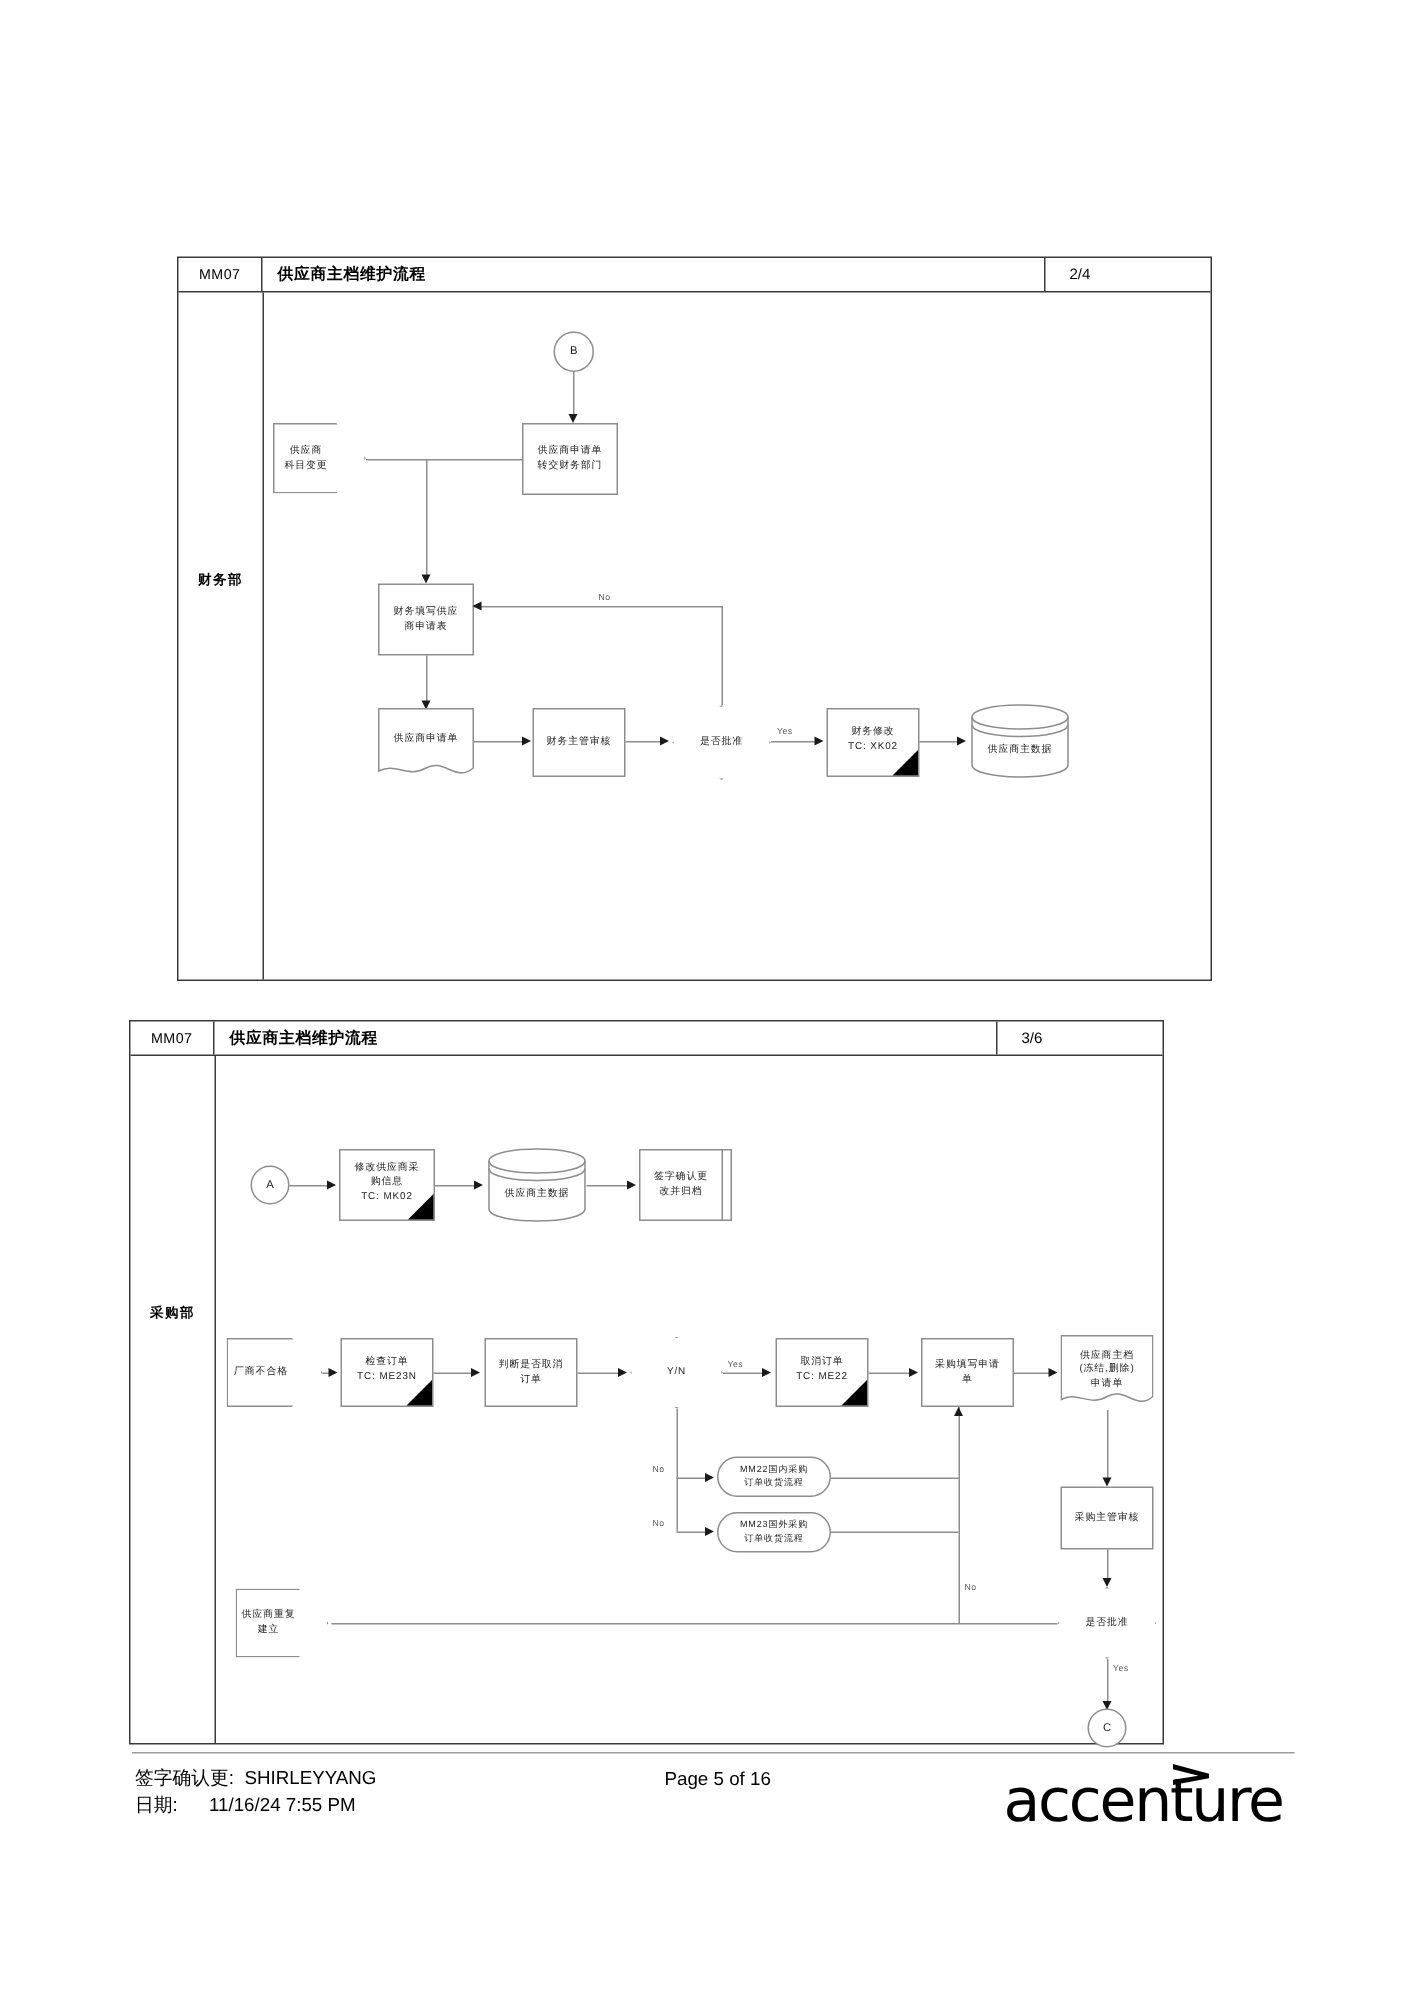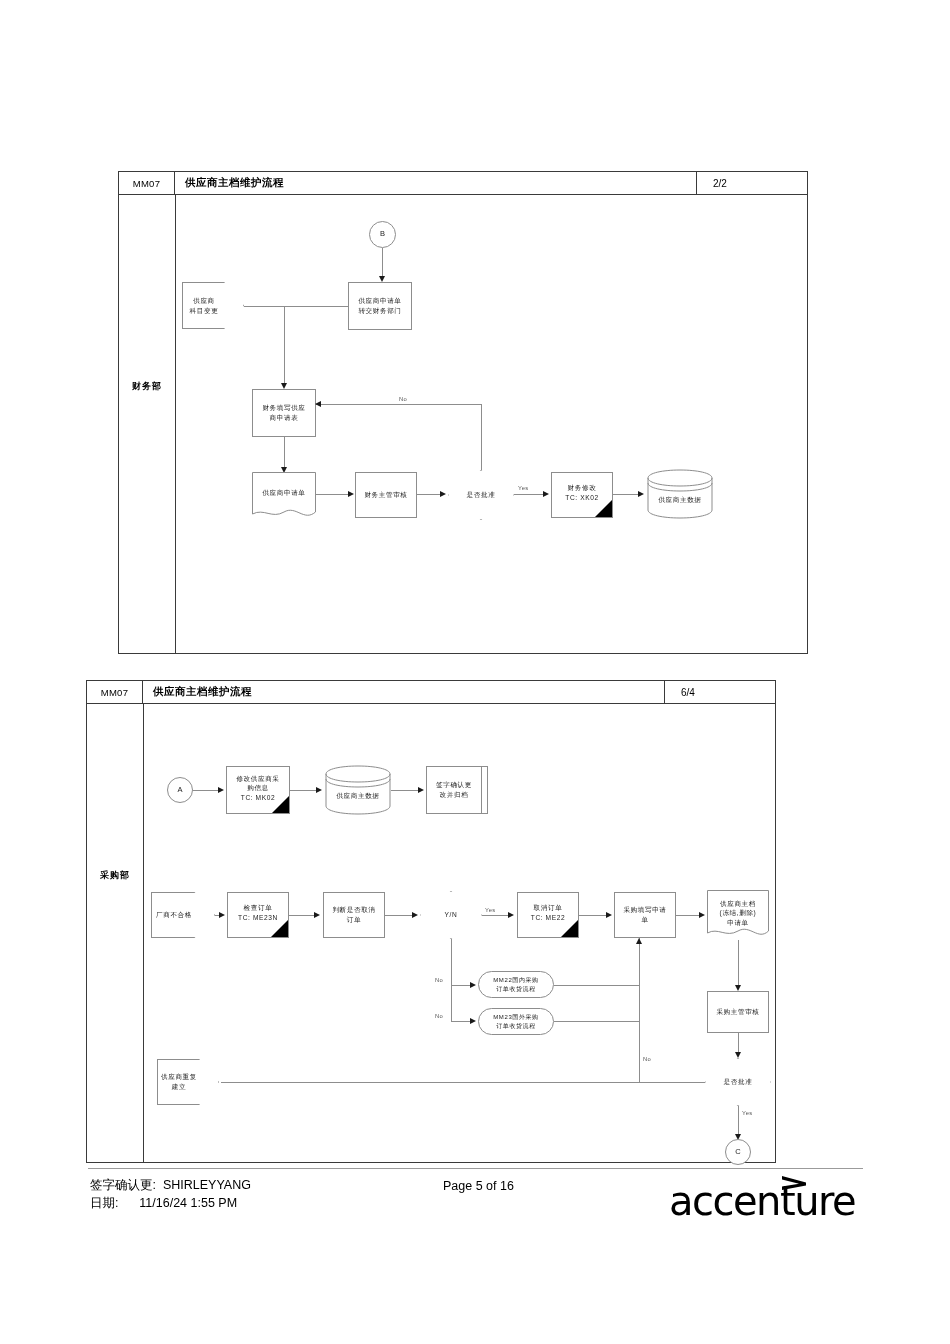--- a/index.html
+++ b/index.html
@@ -259,21 +259,21 @@
 </head>
 <body>
 
 <div class="page">
 
   <div class="chart-frame" id="chart1">
 
     <div class="chart-header">
       <div class="hdr-code">MM07</div>
       <div class="hdr-title">供应商主档维护流程</div>
-      <div class="hdr-page">2/2</div>
+      <div class="hdr-page">2/4</div>
     </div>
 
     <div class="lane-divider"></div>
     <div class="lane-label" style="top:208px;">财务部</div>
 
     <div class="node circle" style="left:250px; top:49px; width:27px; height:27px;">
       <span>B</span>
     </div>
 
     <div class="ln v" style="left:263px; top:76px; height:31px;"></div>
@@ -350,21 +350,21 @@
       </svg>
       <div class="db-txt">供应商主数据</div>
     </div>
   </div>
 
   <div class="chart-frame" id="chart2">
 
     <div class="chart-header">
       <div class="hdr-code">MM07</div>
       <div class="hdr-title">供应商主档维护流程</div>
-      <div class="hdr-page">6/4</div>
+      <div class="hdr-page">3/6</div>
     </div>
 
     <div class="lane-divider"></div>
     <div class="lane-label" style="top:188px;">采购部</div>
 
     <div class="node circle" style="left:80px; top:96px; width:26px; height:26px;">
       <span>A</span>
     </div>
     <div class="ln h" style="left:106px; top:109px; width:28px;"></div>
     <div class="arw right" style="left:131px; top:106px;"></div>
@@ -507,21 +507,21 @@
     <div class="ln h" style="left:467px; top:340px; width:85px;"></div>
     <div class="ln v" style="left:552px; top:257px; height:144px;"></div>
     <div class="arw up" style="left:549px; top:257px;"></div>
     <div class="edge-lbl" style="left:556px; top:375px;">No</div>
   </div>
 
   <div class="footer">
     <div class="footer-grid">
       <div class="f-left">
         <span class="f-row"><span>签字确认更:</span>&nbsp; <span>SHIRLEYYANG</span></span>
-        <span class="f-row"><span>日期:</span>&nbsp;&nbsp;&nbsp;&nbsp;&nbsp; <span>11/16/24 1:55 PM</span></span>
+        <span class="f-row"><span>日期:</span>&nbsp;&nbsp;&nbsp;&nbsp;&nbsp; <span>11/16/24 7:55 PM</span></span>
       </div>
 
       <div class="f-center">Page 5 of 16</div>
 
       <div class="logo-wrap">
         <div class="logo-text">accenture</div>
         <svg class="logo-arrow" viewBox="0 0 26 16">
           <polygon points="1,1 25,7.5 25,10.5 1,15 1,11.5 18,8.8 1,4.5" fill="#000"></polygon>
         </svg>
       </div>

